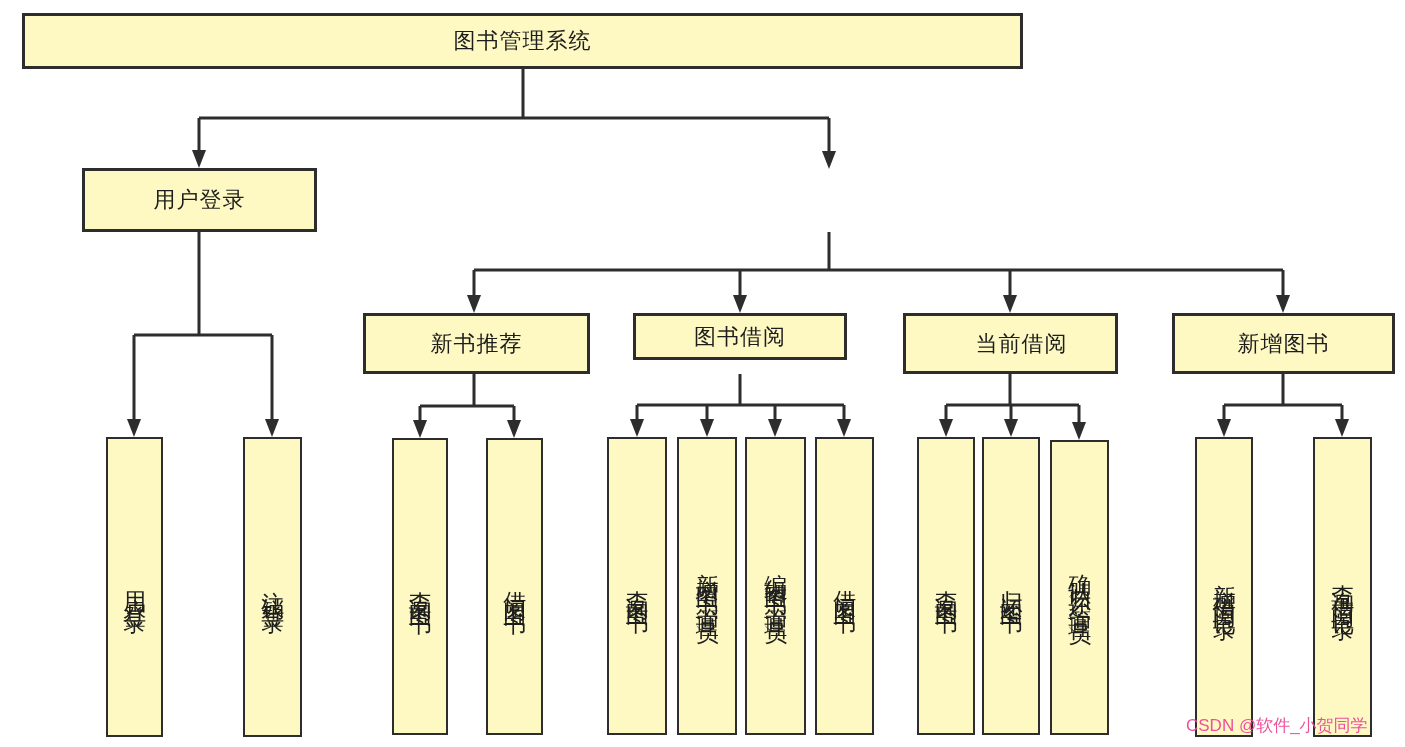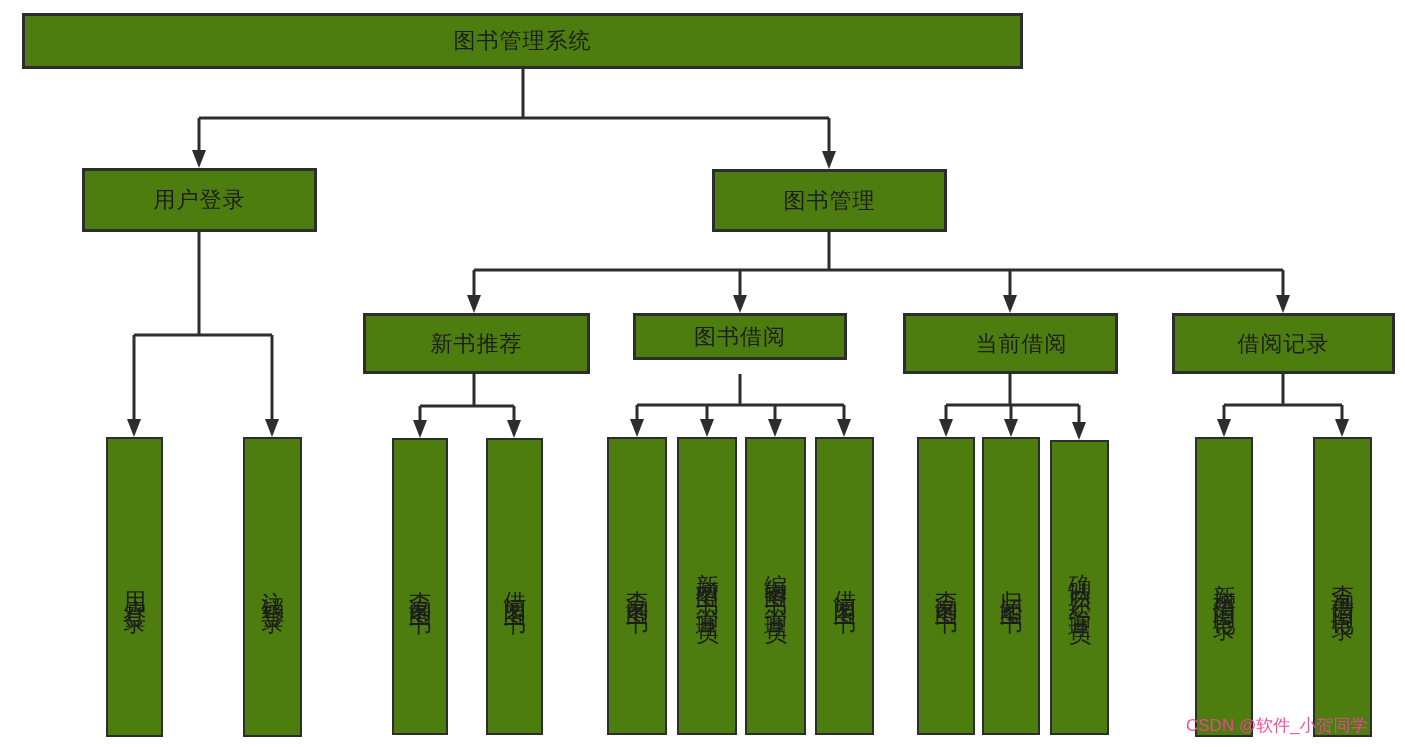--- a/index.html
+++ b/index.html
@@ -12,21 +12,21 @@
     color: #1d1d1d;
     overflow: hidden;
   }
   .connectors {
     position: absolute;
     left: 0; top: 0;
     width: 1405px; height: 747px;
   }
   .node {
     position: absolute;
-    background: #4d7c0f;
+    background: #fef9c3;
     border: 3px solid #2d2d2d;
     box-sizing: border-box;
     display: flex;
     align-items: center;
     justify-content: center;
   }
   .hbox { font-size: 22px; letter-spacing: 1px; }
   .vbox { border-width: 2.5px; }
   .vbox span {
     writing-mode: vertical-rl;
@@ -84,35 +84,32 @@
     </g>
   </svg>
 
   <div class="node hbox" style="left:22px; top:13px; width:1001px; height:56px;">
     <span>图书管理系统</span>
   </div>
 
   <div class="node hbox" style="left:82px; top:168px; width:235px; height:64px;">
     <span>用户登录</span>
   </div>
-  <div class="node hbox" style="left:712px; top:169px; width:235px; height:63px;">
-    <span>图书管理</span>
-  </div>
 
   <div class="node hbox" style="left:363px; top:313px; width:227px; height:61px;">
     <span>新书推荐</span>
   </div>
   <div class="node hbox" style="left:633px; top:313px; width:214px; height:47px;">
     <span>图书借阅</span>
   </div>
   <div class="node hbox" style="left:903px; top:313px; width:215px; height:61px;padding-left:22px;">
     <span>当前借阅</span>
   </div>
   <div class="node hbox" style="left:1172px; top:313px; width:223px; height:61px;">
-    <span>借阅记录</span>
+    <span>新增图书</span>
   </div>
 
   <div class="node vbox" style="left:106px; top:437px; width:57px; height:300px;">
     <span>用户登录</span>
   </div>
   <div class="node vbox" style="left:243px; top:437px; width:59px; height:300px;">
     <span>注销登录</span>
   </div>
 
   <div class="node vbox" style="left:392px; top:438px; width:56px; height:297px;">

